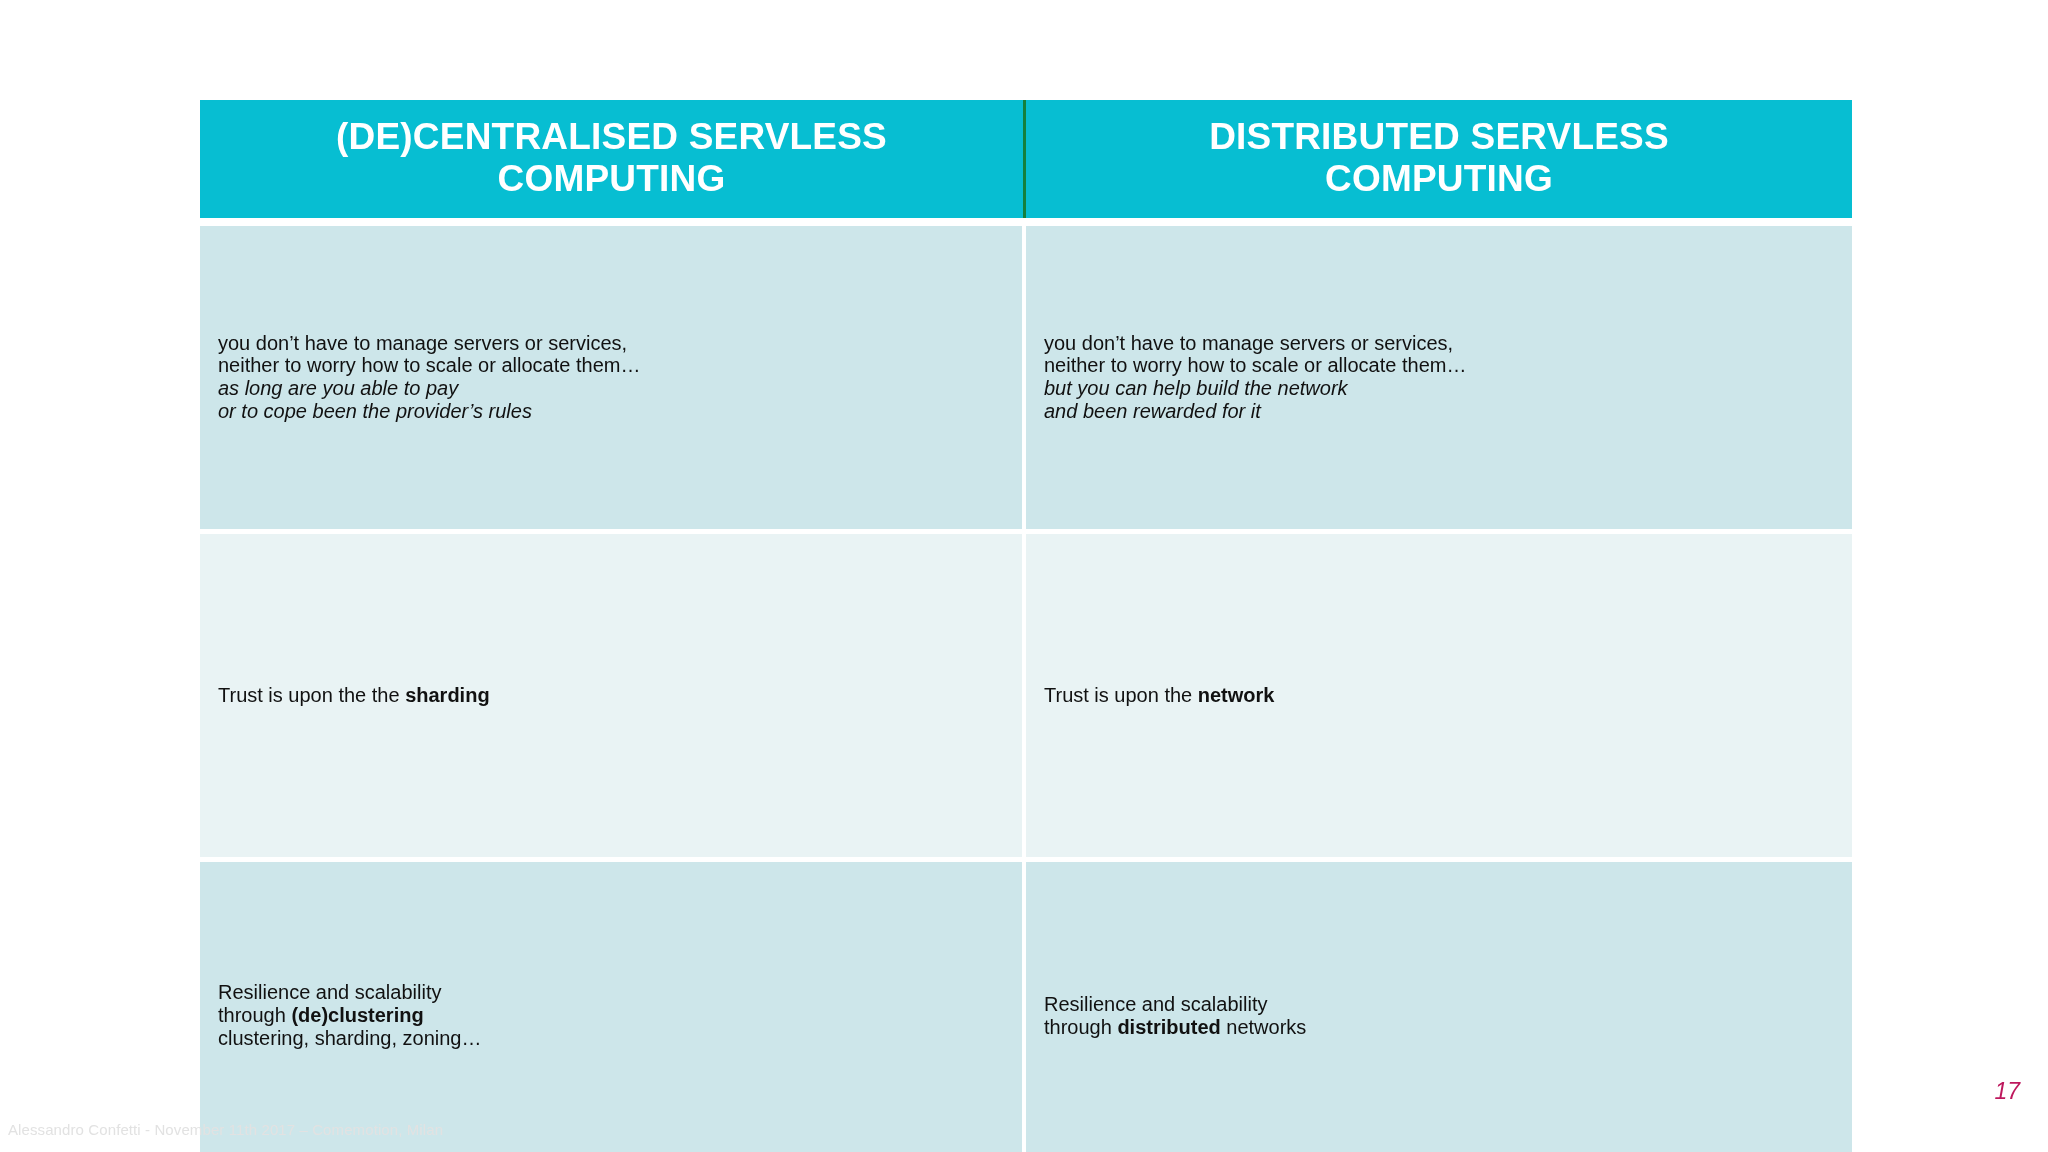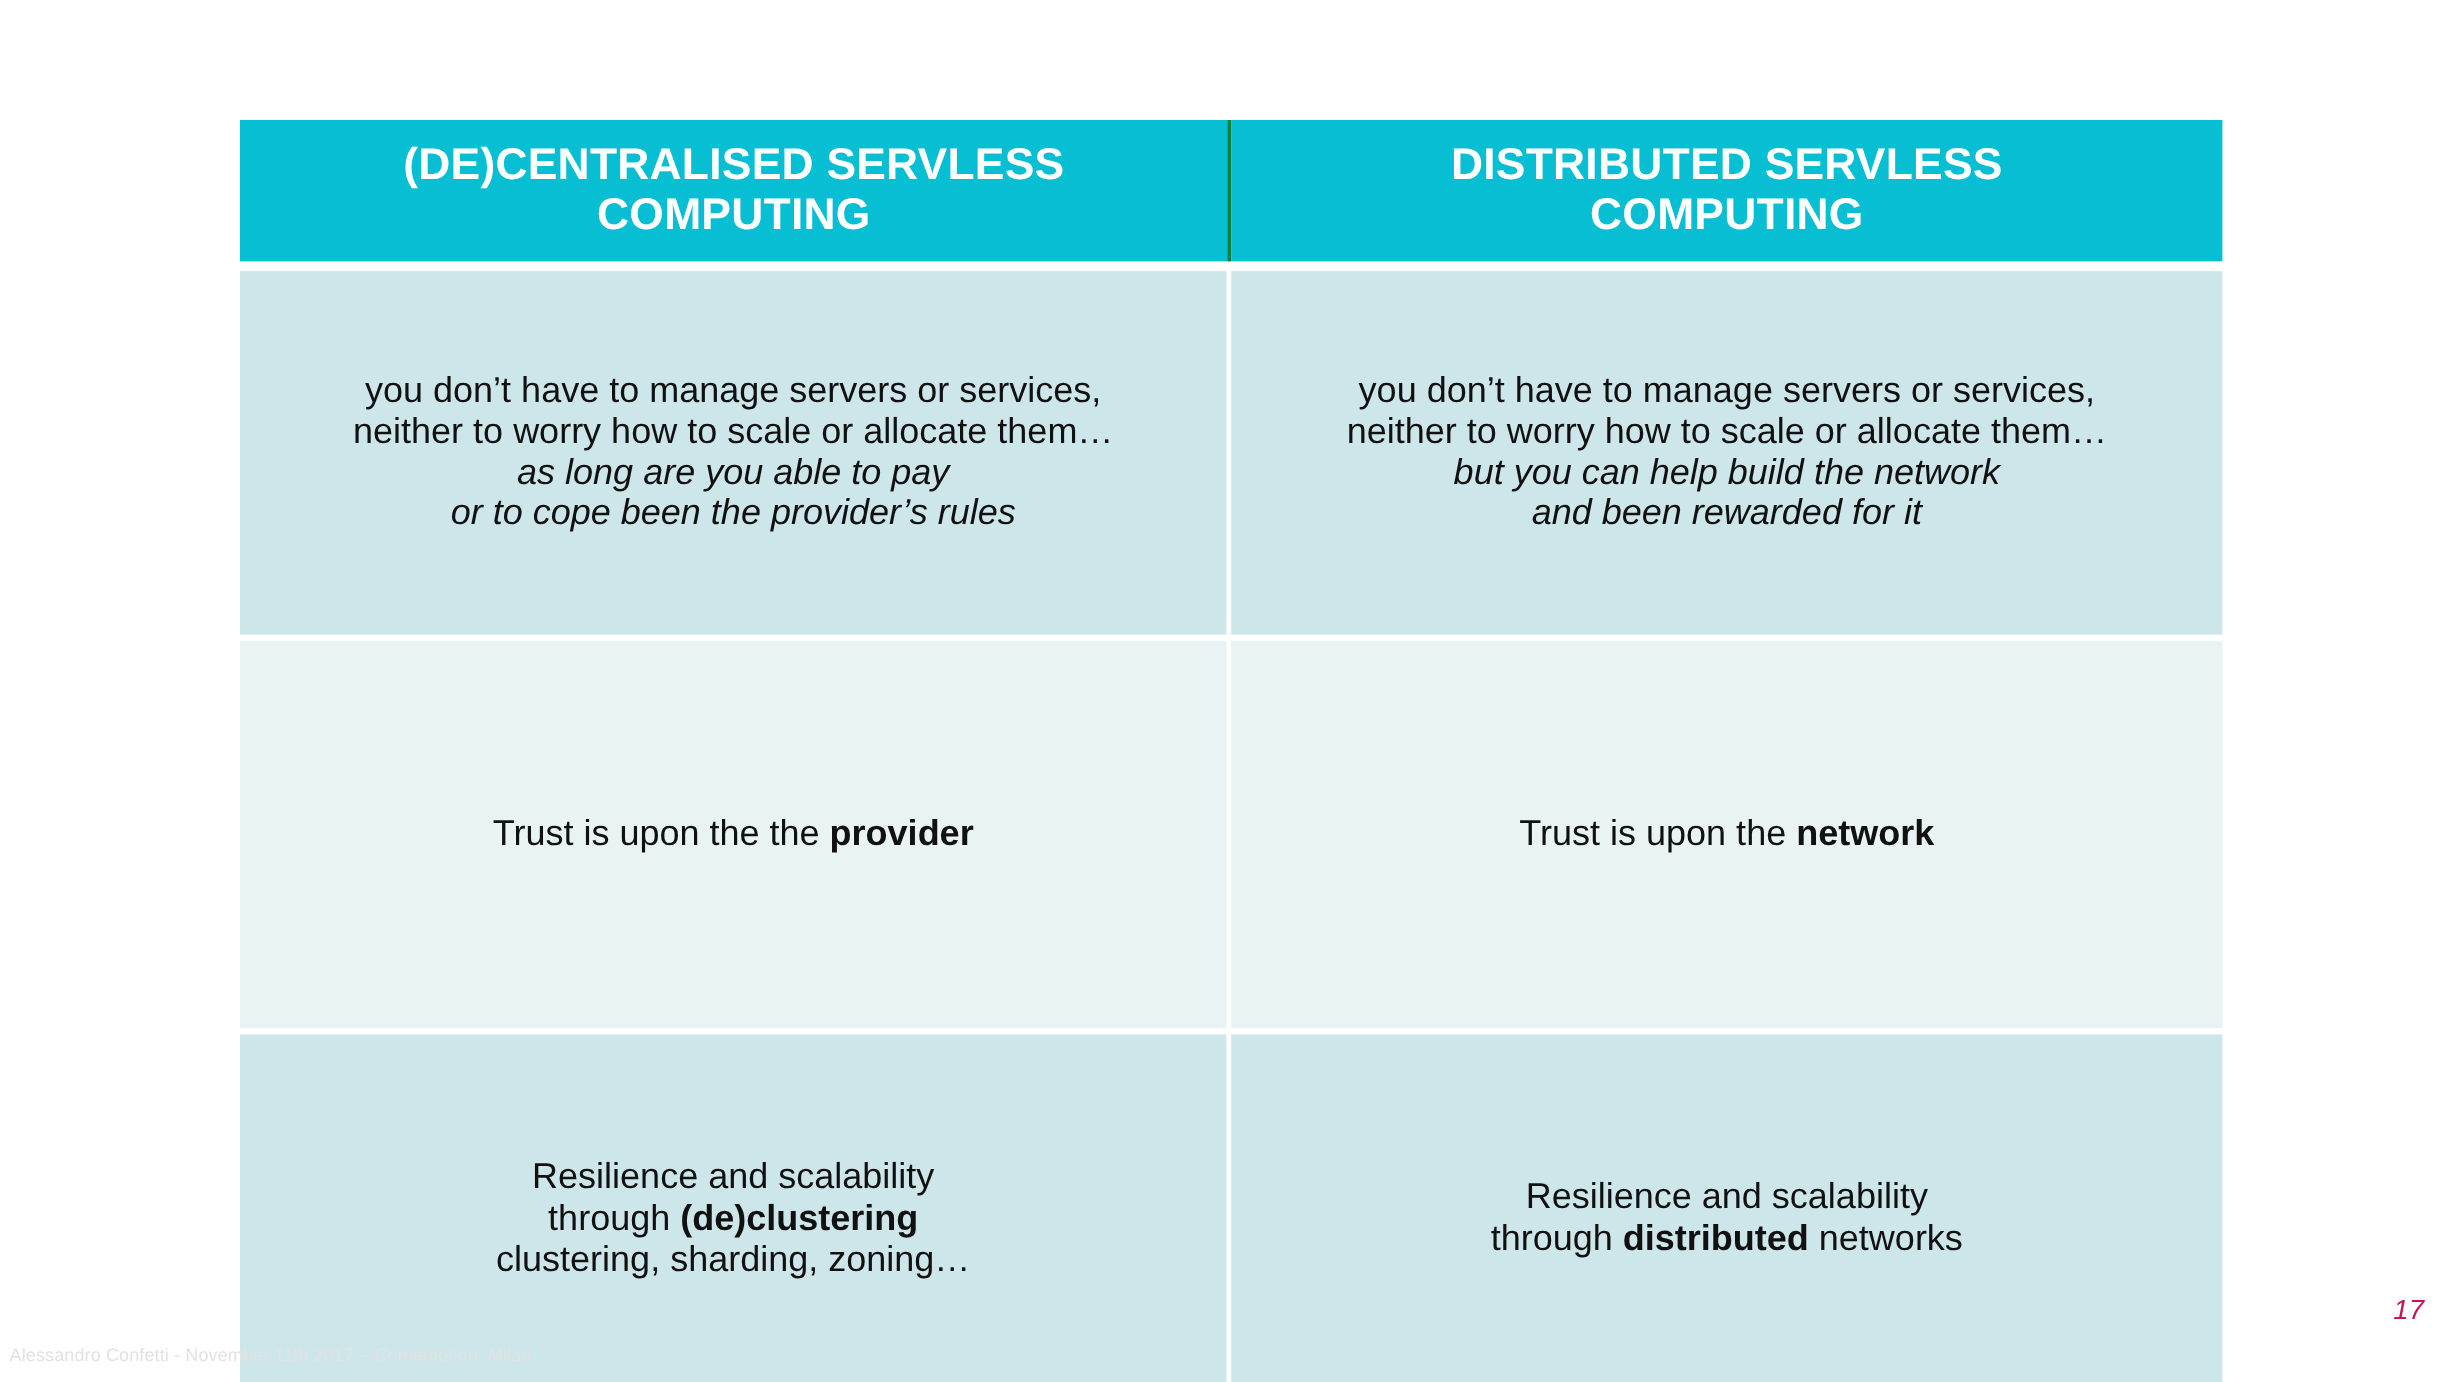--- a/index.html
+++ b/index.html
@@ -49,24 +49,24 @@
   }
   .head-cell.last { border-right: none; }
 
   .spacer-row td {
     height: 8px;
     padding: 0;
     background: #ffffff;
   }
 
   .body-cell {
-    text-align: center;
+    text-align: left;
     vertical-align: middle;
     color: #111111;
-    font-size: 30px;
+    font-size: 20px;
     line-height: 1.14;
     padding: 14px 18px;
     border-right: 4px solid #ffffff;
   }
   .body-cell.last { border-right: none; }
 
   .row-a .body-cell { background: #CDE6EA; height: 275px; }
   .row-b .body-cell { background: #E9F3F4; height: 295px; }
   .row-c .body-cell { background: #CDE6EA; height: 280px; }
 
@@ -143,21 +143,21 @@
         </td>
       </tr>
 
       <tr class="rowgap">
         <td></td>
         <td></td>
       </tr>
 
       <tr class="row-b">
         <td class="body-cell">
-          <span class="line"><span>Trust is upon the the </span><b>provider</b><span></span></span>
+          <span class="line"><span>Trust is upon the the </span><b>sharding</b><span></span></span>
         </td>
         <td class="body-cell last">
           <span class="line"><span>Trust is upon the </span><b>network</b><span></span></span>
         </td>
       </tr>
 
       <tr class="rowgap">
         <td></td>
         <td></td>
       </tr>

